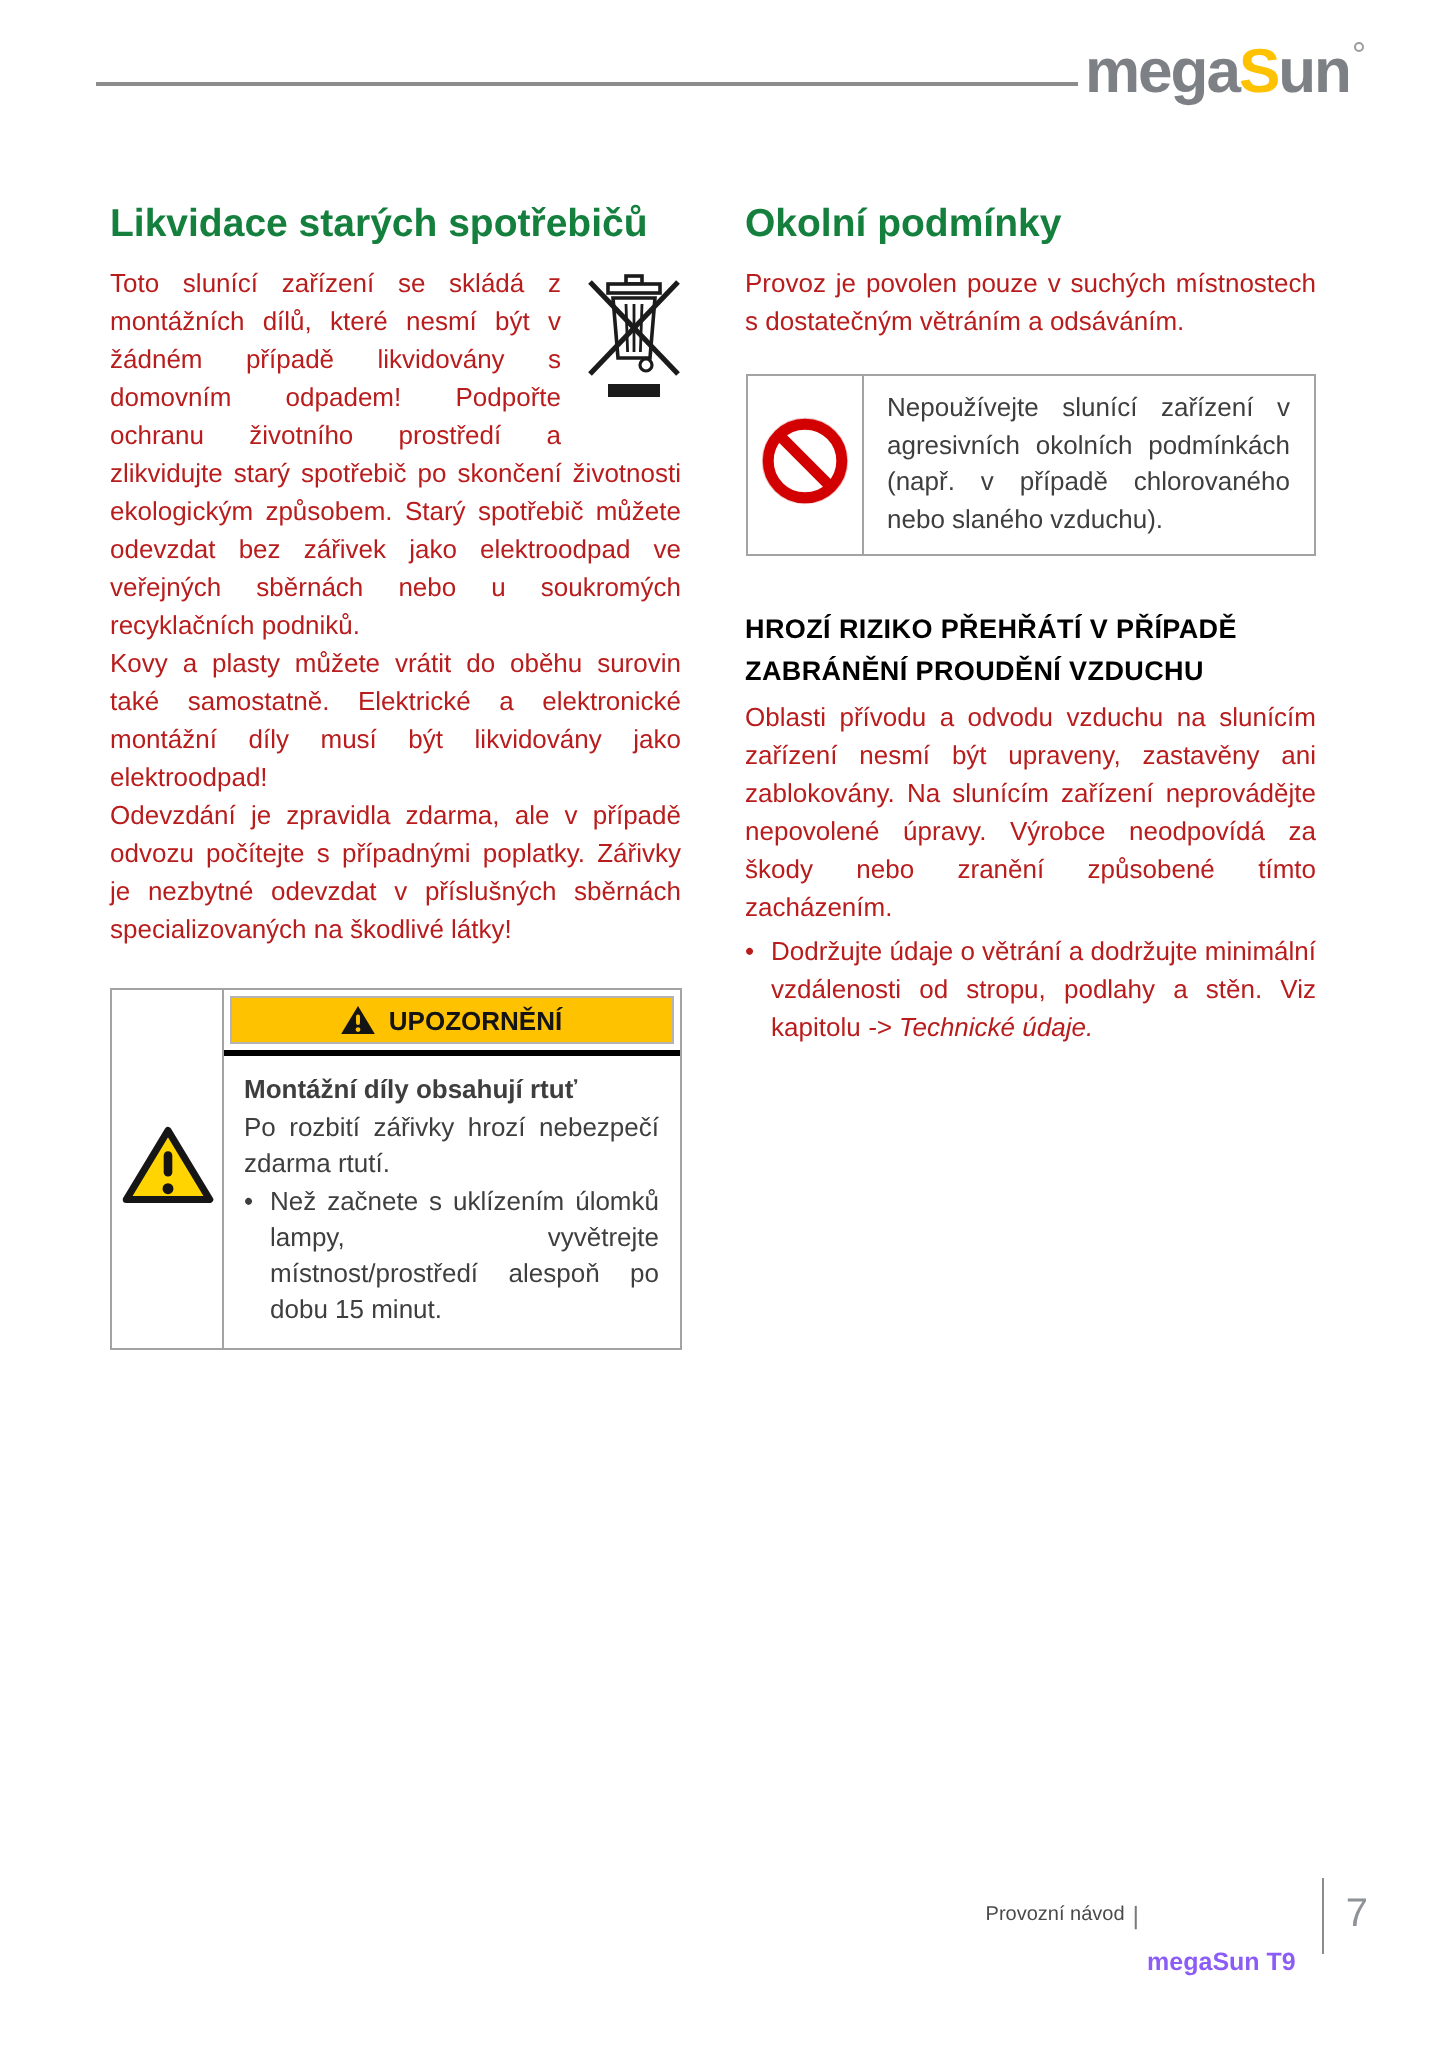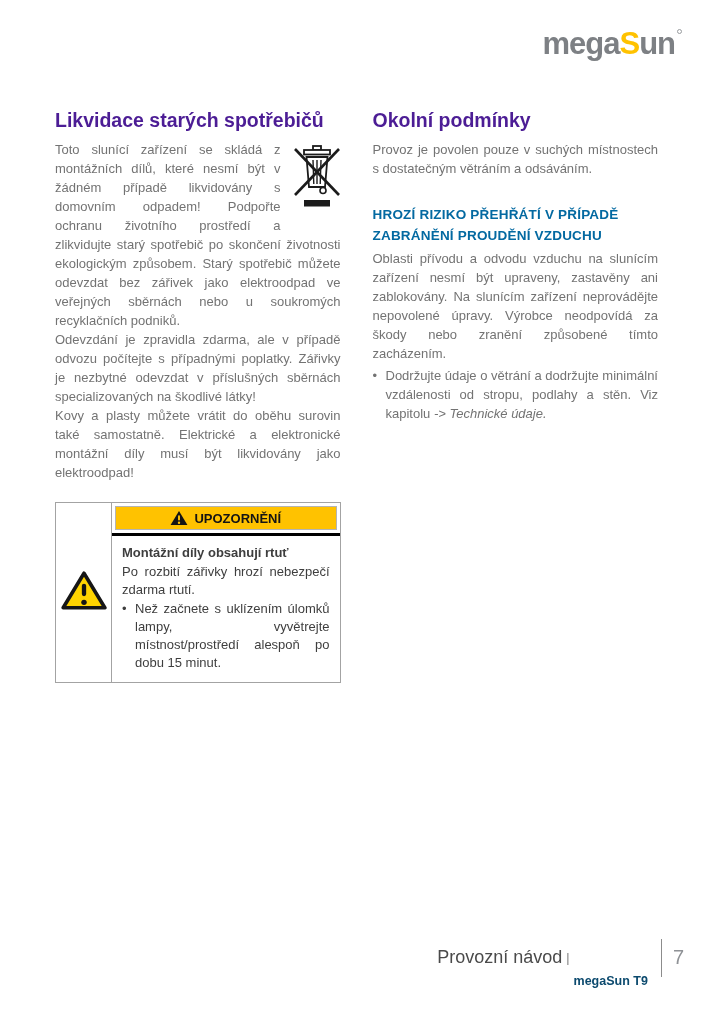--- a/index.html
+++ b/index.html
@@ -12,21 +12,20 @@
     background: #ffffff;
     color: #3e3e3e;
     overflow: hidden;
   }
 
   
   .header {
     display: flex;
     align-items: flex-end;
     padding: 20px 42px 0 48px;
-    flex-direction: column;
   }
   .header-rule { flex: 1; height: 2px; background: #8c8c8c; margin-bottom: 8px; }
   .logo {
     font-size: 31px; font-weight: bold; line-height: 1;
     color: #7d8084; letter-spacing: -1px;
     margin-left: 3px; white-space: nowrap;
   }
   .logo .accent { color: #ffc200; }
   .reg-mark {
     display: inline-block; width: 5px; height: 5px;
@@ -35,26 +34,26 @@
   }
 
   
   .content {
     display: flex; gap: 32px;
     padding: 50px 66px 0 55px;
   }
   .col { flex: 1; min-width: 0; }
 
   .section-heading {
-    font-size: 19.5px; font-weight: bold; color: #4c1d95;
+    font-size: 19.5px; font-weight: bold; color: #15803d;
     line-height: 22px; margin-bottom: 9px;
   }
   .body-text {
     font-size: 13px; line-height: 19px; text-align: justify;
-    color: #737373;
+    color: #b91c1c;
   }
   p.body-text { margin: 0; }
 
   
   .weee-float { float: right; margin: 3px 0 4px 12px; }
 
   
   .warnbox {
     margin-top: 20px;
     border: 1px solid #a3a3a3;
@@ -100,33 +99,33 @@
     padding: 12px 6px;
   }
   .prohibit-text {
     flex: 1; padding: 7px 12px 8px;
     font-size: 13px; line-height: 18.5px; text-align: justify;
   }
   .prohibit-box.second .prohibit-text { display: flex; flex-direction: column; justify-content: center; }
 
   .subheading {
     margin: 26px 0 3px;
-    font-size: 13.5px; font-weight: bold; color: #0369a1;
+    font-size: 13.5px; font-weight: bold; color: #000000;
     line-height: 21px; letter-spacing: 0.2px;
   }
   .rc-bullet { margin-top: 3px; }
 
   
   .footer {
     position: absolute; right: 40px; bottom: 36px;
     display: flex; align-items: center;
   }
-  .footer-label { font-size: 18px; color: #4a4a4a; white-space: pre; }
+  .footer-label { font-size: 10px; color: #4a4a4a; white-space: pre; }
   .footer-sep { font-size: 12.5px; color: #7a7a7a; padding: 0 4px; }
-  .footer-doc { font-size: 12.5px; font-weight: bold; color: #0c4a6e; margin-top: 47px; }
+  .footer-doc { font-size: 12.5px; font-weight: bold; color: #8b5cf6; margin-top: 47px; }
   .footer-divider { width: 1px; height: 38px; background: #8c8c8c; margin: 0 11px 0 13px; }
   .footer-page { font-size: 20px; color: #8f9296; }
 </style>
 </head>
 <body>
 
 <div class="page">
 
   <div class="header">
     <div class="header-rule"></div>
@@ -147,22 +146,22 @@
             <line x1="20" y1="17" x2="20.8" y2="41" stroke="#1b1b1b" stroke-width="1.4"></line>
             <line x1="24" y1="17" x2="24" y2="41" stroke="#1b1b1b" stroke-width="1.4"></line>
             <line x1="28" y1="17" x2="27.2" y2="41" stroke="#1b1b1b" stroke-width="1.4"></line>
             <circle cx="30" cy="47.5" r="3" fill="#fff" stroke="#1b1b1b" stroke-width="1.6"></circle>
             <line x1="2" y1="6" x2="46" y2="52" stroke="#1b1b1b" stroke-width="2.6"></line>
             <line x1="46" y1="6" x2="2" y2="52" stroke="#1b1b1b" stroke-width="2.6"></line>
             <rect x="11" y="57" width="26" height="6.5" fill="#1b1b1b"></rect>
           </svg>
         </span><span>Toto slunící zařízení se skládá z montážních dílů, které nesmí být v žádném případě likvidovány s domovním odpadem! Podpořte ochranu životního prostředí a zlikvidujte starý spotřebič po skončení životnosti ekologickým způsobem. Starý spotřebič můžete odevzdat bez zářivek jako elektroodpad ve veřejných sběrnách nebo u soukromých recyklačních podniků.</span>
       </p>
+      <p class="body-text">Kovy a plasty můžete vrátit do oběhu surovin také samostatně. Elektrické a elektronické montážní díly musí být likvidovány jako elektroodpad!</p>
       <p class="body-text">Odevzdání je zpravidla zdarma, ale v případě odvozu počítejte s případnými poplatky. Zářivky je nezbytné odevzdat v příslušných sběrnách specializovaných na škodlivé látky!</p>
-      <p class="body-text">Kovy a plasty můžete vrátit do oběhu surovin také samostatně. Elektrické a elektronické montážní díly musí být likvidovány jako elektroodpad!</p>
 
       <div class="warnbox">
         <div class="warnbox-icon-cell">
           <span>
             <svg width="46" height="41" viewBox="0 0 64 56">
               <path d="M32 4 L61 52 H3 Z" fill="#ffd400" stroke="#161616" stroke-width="5" stroke-linejoin="round"></path>
               <rect x="29" y="18.5" width="6" height="17.5" rx="3" fill="#141414"></rect>
               <circle cx="32" cy="44.5" r="3.8" fill="#141414"></circle>
             </svg>
           </span>
@@ -187,20 +186,32 @@
             </div>
           </div>
         </div>
       </div>
     </div>
 
     <div class="col">
       <div class="section-heading">Okolní podmínky</div>
       <p class="body-text">Provoz je povolen pouze v suchých místnostech s dostatečným větráním a odsáváním.</p>
 
+      <div class="prohibit-box first">
+        <div class="prohibit-icon-cell">
+          <span>
+            <svg width="45" height="45" viewBox="0 0 46 46">
+              <circle cx="23" cy="23" r="21.6" fill="none" stroke="#f0c5c5" stroke-width="1"></circle>
+              <circle cx="23" cy="23" r="18.8" fill="#ffffff" stroke="#d20000" stroke-width="5.6"></circle>
+              <line x1="10.2" y1="10.2" x2="35.8" y2="35.8" stroke="#d20000" stroke-width="5.6"></line>
+            </svg>
+          </span>
+        </div>
+        <div class="prohibit-text">Nepoužívejte slunící zařízení v agresivních okolních podmínkách (např. v případě chlorovaného nebo slaného vzduchu).</div>
+      </div>
 
       <div class="subheading">HROZÍ RIZIKO PŘEHŘÁTÍ V PŘÍPADĚ ZABRÁNĚNÍ PROUDĚNÍ VZDUCHU</div>
       <p class="body-text">Oblasti přívodu a odvodu vzduchu na slunícím zařízení nesmí být upraveny, zastavěny ani zablokovány. Na slunícím zařízení neprovádějte nepovolené úpravy. Výrobce neodpovídá za škody nebo zranění způsobené tímto zacházením.</p>
 
       <div class="bullet-item rc-bullet body-text">
         <span class="bullet-marker">•</span>
         <span class="bullet-body"><span>Dodržujte údaje o větrání a dodržujte minimální vzdálenosti od stropu, podlahy a stěn. Viz kapitolu</span> <span class="italic">-&gt; Technické údaje.</span></span>
       </div>
 
     </div>

